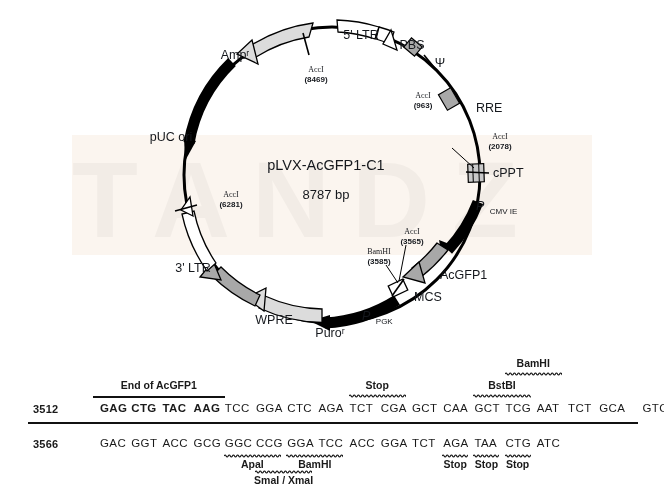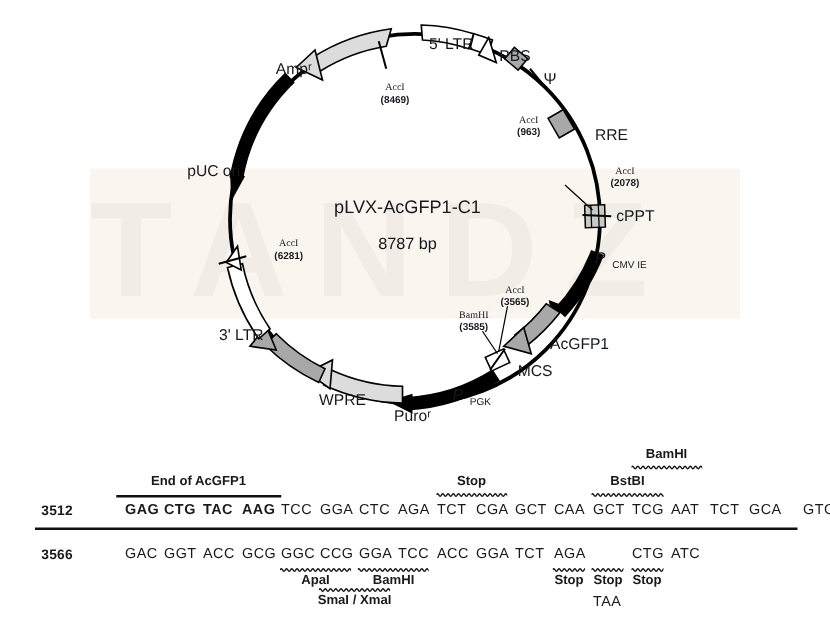--- a/index.html
+++ b/index.html
@@ -218,21 +218,21 @@
     <div class="codon" style="left: 162.4px; top: 85px;">ACC</div>
     <div class="codon" style="left: 193.6px; top: 85px;">GCG</div>
     <div class="codon" style="left: 224.8px; top: 85px;">GGC</div>
     <div class="codon" style="left: 256px; top: 85px;">CCG</div>
     <div class="codon" style="left: 287.2px; top: 85px;">GGA</div>
     <div class="codon" style="left: 318.4px; top: 85px;">TCC</div>
     <div class="codon" style="left: 349.6px; top: 85px;">ACC</div>
     <div class="codon" style="left: 380.8px; top: 85px;">GGA</div>
     <div class="codon" style="left: 412px; top: 85px;">TCT</div>
     <div class="codon" style="left: 443.2px; top: 85px;">AGA</div>
-    <div class="codon" style="left: 474.4px; top: 85px; margin-top: 39px;">TAA</div>
+    <div class="codon" style="left: 474.4px; top: 85px;">TAA</div>
     <div class="codon" style="left: 505.6px; top: 85px;">CTG</div>
     <div class="codon" style="left: 536.8px; top: 85px;">ATC</div>
     <div class="squig" style="left: 223.8px; top: 100px; width: 57.2px;">
       <svg width="57.19999999999999" height="6">
         <path d="M 0 4 q 1.05 -2 2.1 0 q 1.05 2 2.1 0 q 1.05 -2 2.1 0 q 1.05 2 2.1 0 q 1.05 -2 2.1 0 q 1.05 2 2.1 0 q 1.05 -2 2.1 0 q 1.05 2 2.1 0 q 1.05 -2 2.1 0 q 1.05 2 2.1 0 q 1.05 -2 2.1 0 q 1.05 2 2.1 0 q 1.05 -2 2.1 0 q 1.05 2 2.1 0 q 1.05 -2 2.1 0 q 1.05 2 2.1 0 q 1.05 -2 2.1 0 q 1.05 2 2.1 0 q 1.05 -2 2.1 0 q 1.05 2 2.1 0 q 1.05 -2 2.1 0 q 1.05 2 2.1 0 q 1.05 -2 2.1 0 q 1.05 2 2.1 0 q 1.05 -2 2.1 0 q 1.05 2 2.1 0 q 1.05 -2 2.1 0 q 1.05 2 2.1 0" fill="none" stroke="#111" stroke-width="1.2"></path>
       </svg>
     </div>
     <div class="enz" style="top: 106px; left: 0px; width: 664px; text-align: left;">
       <span style="position: absolute; left: 252.4px; transform: translateX(-50%);">ApaI</span>
     </div>

